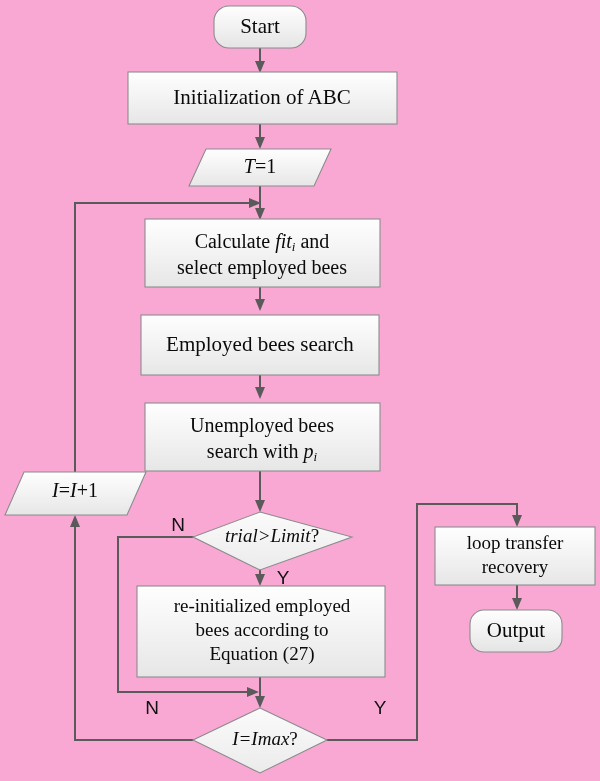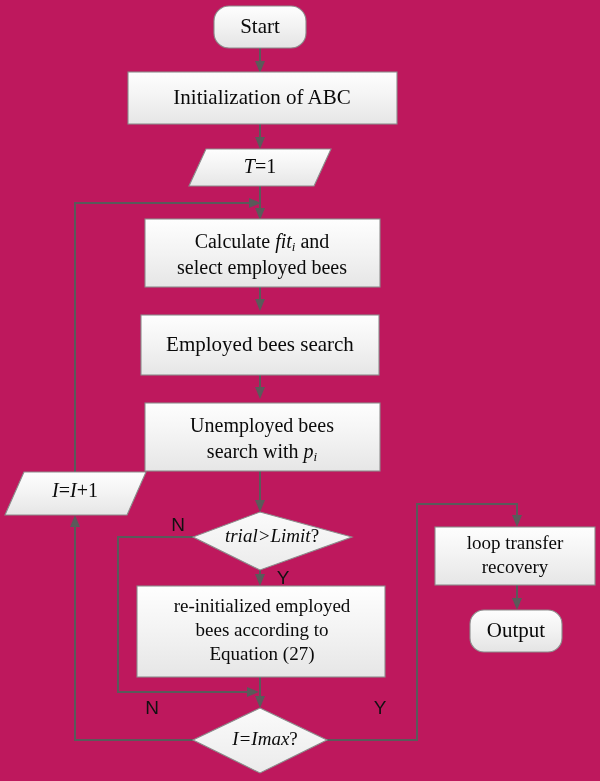--- a/index.html
+++ b/index.html
@@ -4,21 +4,21 @@
 <style>
   html, body {
     margin: 0;
     padding: 0;
     background: #ffffff;
   }
   #flowchart-root {
     position: relative;
     width: 600px;
     height: 781px;
-    background: #be185d;
+    background: #f9a8d4;
     font-family: "Liberation Serif", serif;
     overflow: hidden;
     text-align: center;
   }
   svg#flow-svg {
     position: absolute;
     top: 0;
     left: 0;
     width: 600px;
     height: 781px;

